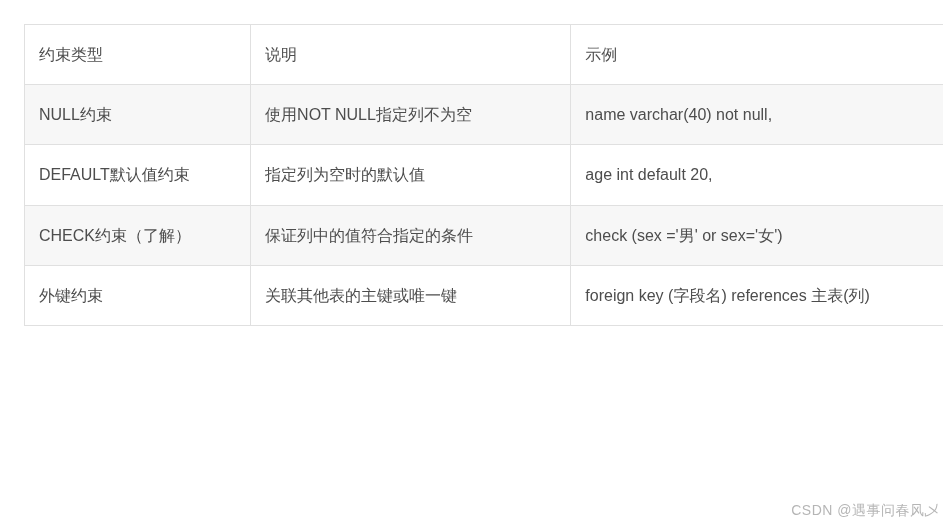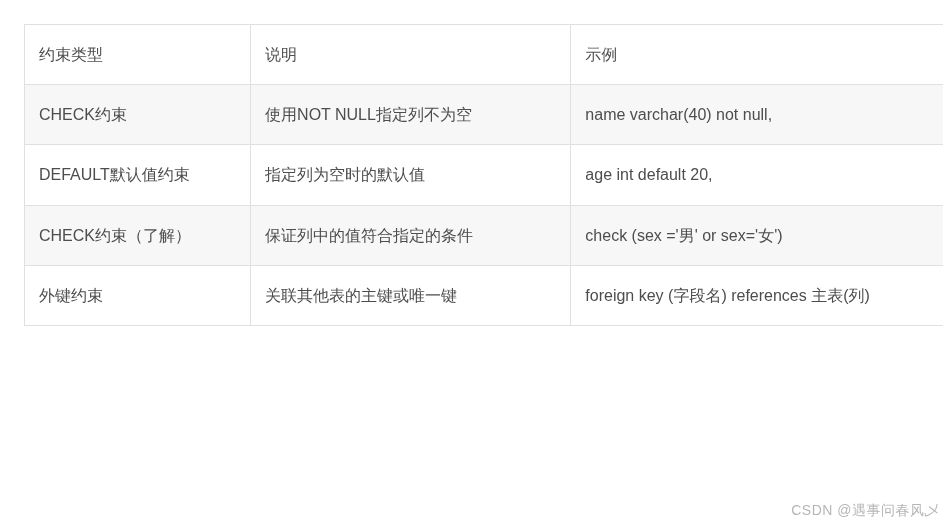--- a/index.html
+++ b/index.html
@@ -64,21 +64,21 @@
   </colgroup>
   <thead>
     <tr>
       <th>约束类型</th>
       <th>说明</th>
       <th>示例</th>
     </tr>
   </thead>
   <tbody>
     <tr>
-      <td>CHECK约束</td>
+      <td>NULL约束</td>
       <td>使用NOT NULL指定列不为空</td>
       <td>name varchar(40) not null,</td>
     </tr>
     <tr>
       <td>DEFAULT默认值约束</td>
       <td>指定列为空时的默认值</td>
       <td>age int default 20,</td>
     </tr>
     <tr>
       <td>CHECK约束（了解）</td>

